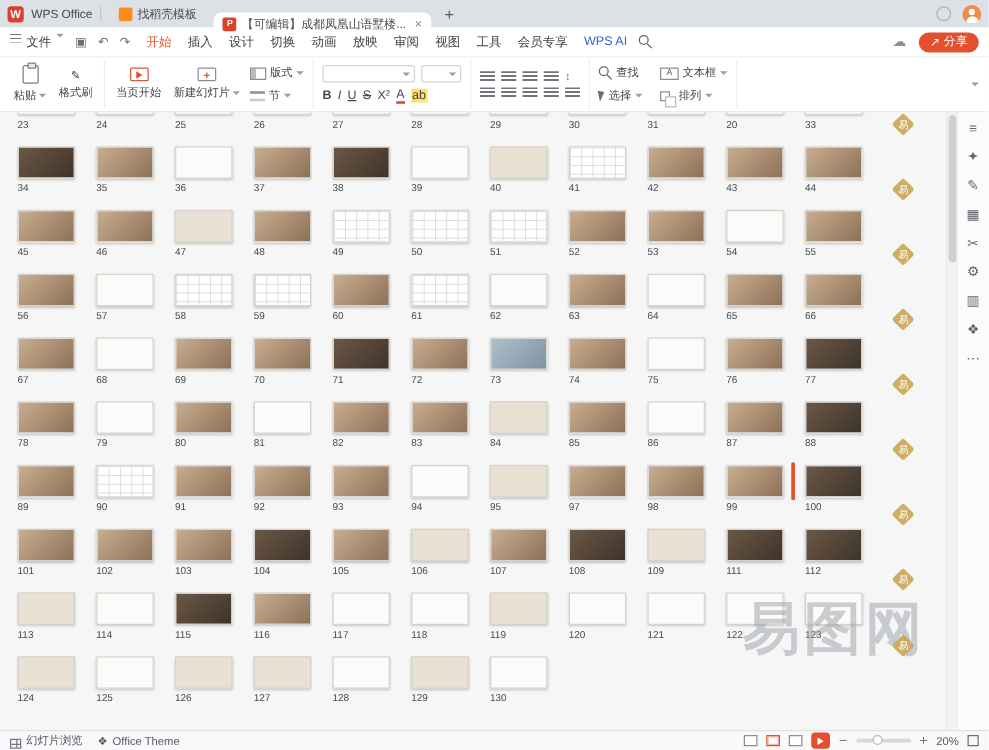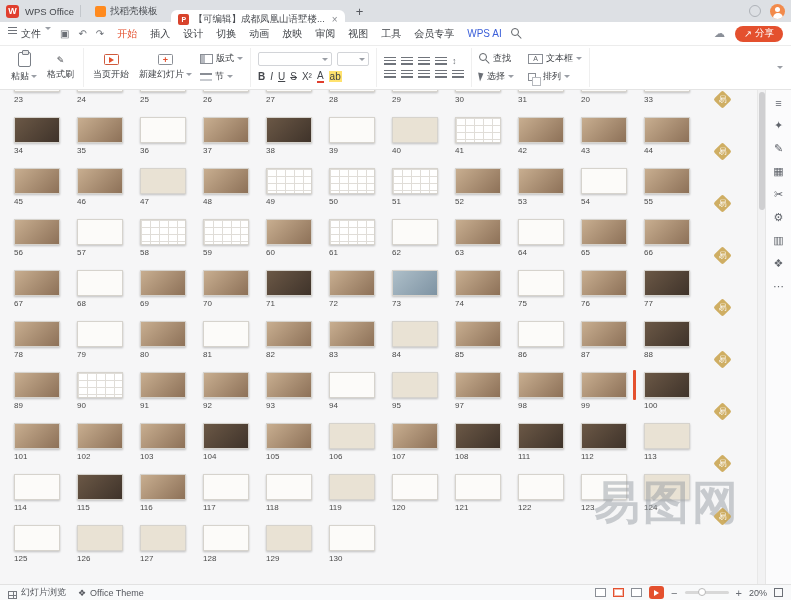--- a/index.html
+++ b/index.html
@@ -794,20 +794,25 @@
           <div class="num">107</div>
 
         </div>
 
         <div class="cell">
           <div class="thumb t-d"></div>
           <div class="num">108</div>
 
         </div>
 
+        <div class="cell">
+          <div class="thumb t-l"></div>
+          <div class="num">109</div>
+
+        </div>
 
 
         <div class="cell">
           <div class="thumb t-d"></div>
           <div class="num">111</div>
 
         </div>
 
         <div class="cell">
           <div class="thumb t-d"></div>

